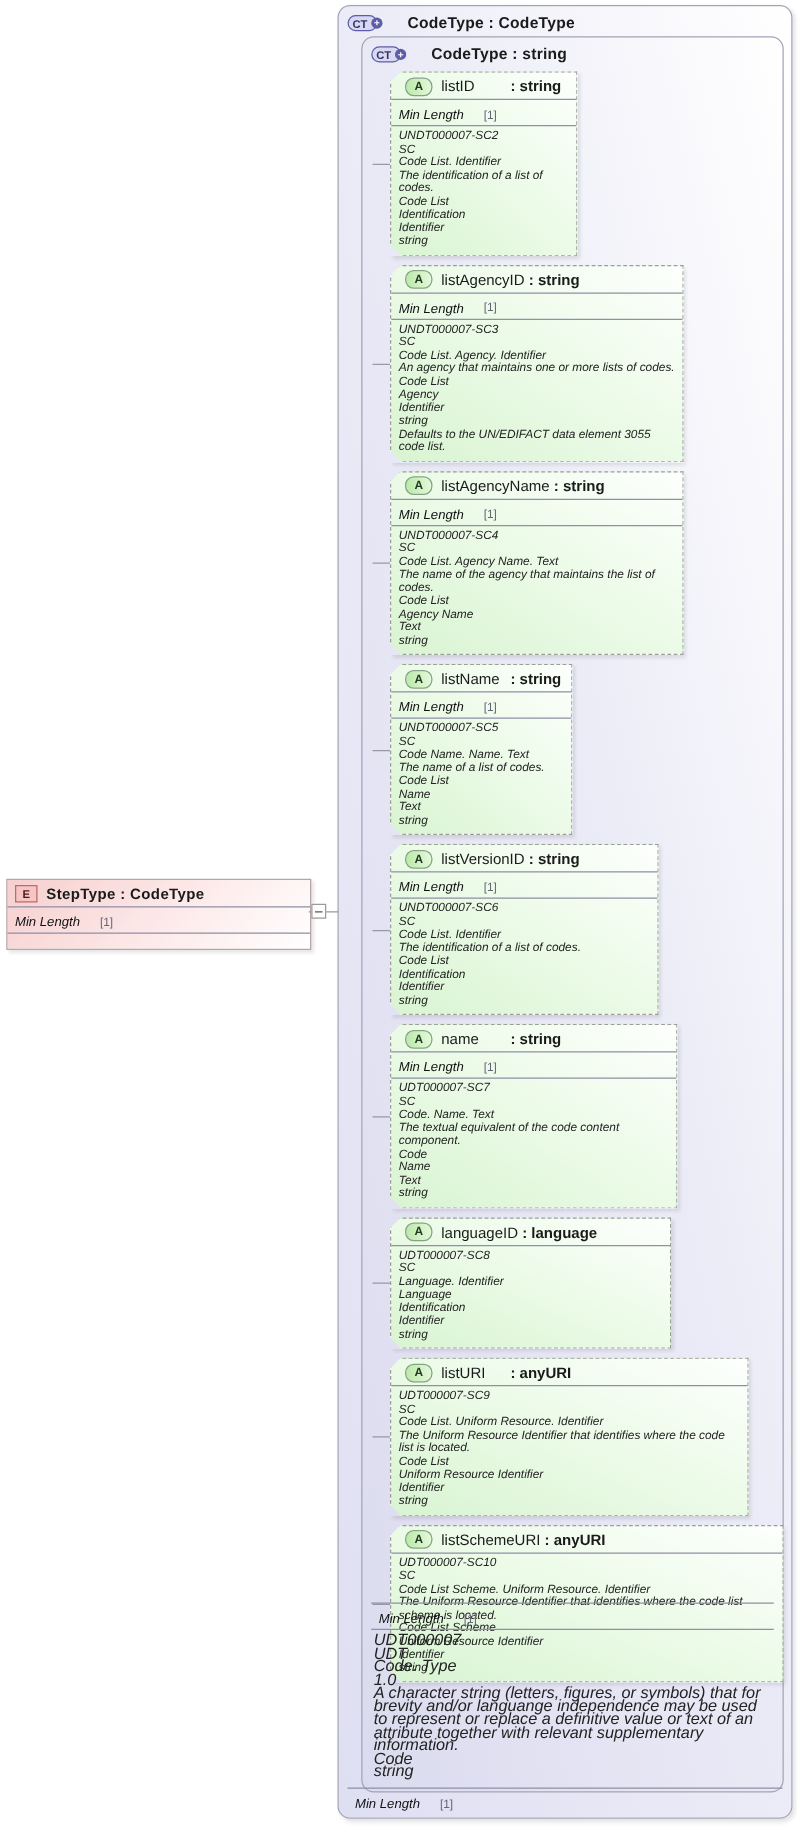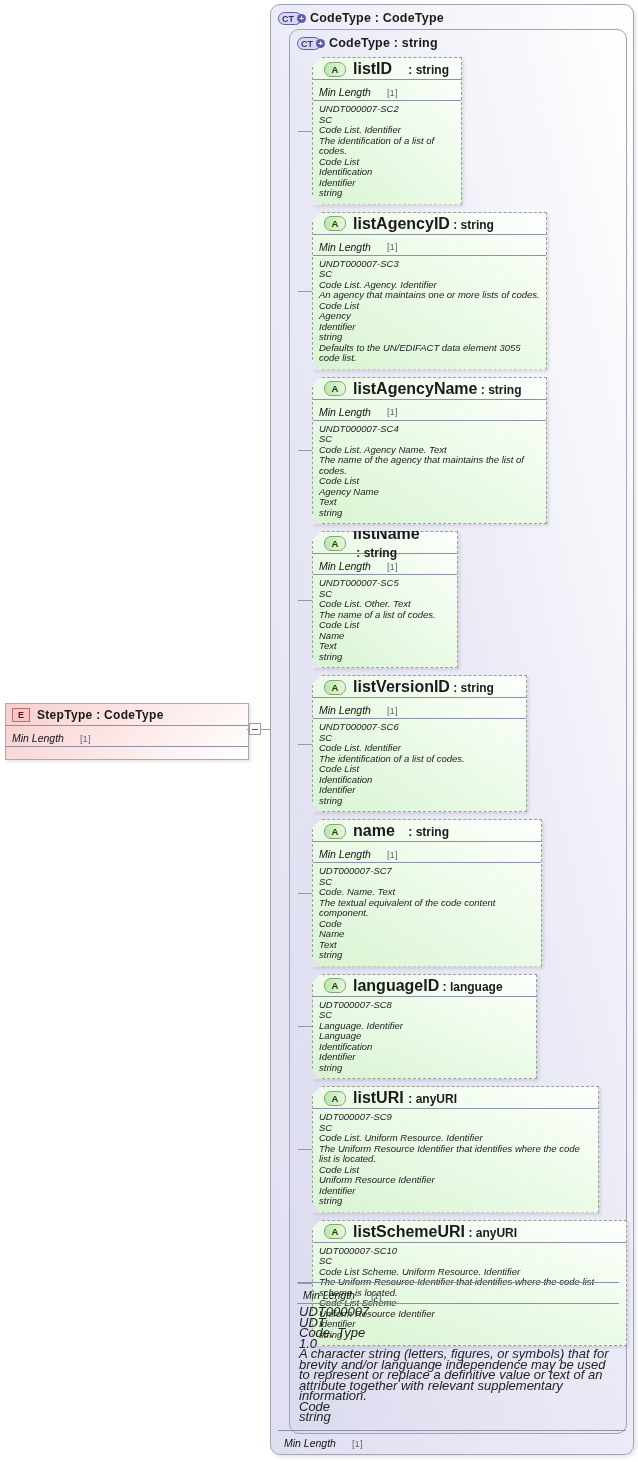--- a/index.html
+++ b/index.html
@@ -40,21 +40,21 @@
   .conn-handle .dash{display:block;width:6px;height:1px;background:#555;}
   .trunk{position:absolute;left:297px;top:120px;width:1px;height:1085px;background:#9898a8;}
   
   .ct-outer{
     position:absolute;left:270px;top:4px;width:364px;height:1451px;
     border:1px solid #a3a3b8;border-radius:10px;
     background:linear-gradient(to top right,#dfdff2 0%,#ededf8 55%,#ffffff 100%);
     box-shadow:2px 2px 4px rgba(0,0,0,0.12);
     box-sizing:border-box;
   }
-  .ct-header{display:flex;align-items:center;gap:8px;padding:6px 0 0 7px;}
+  .ct-header{display:flex;align-items:center;gap:24px;padding:6px 0 0 7px;}
   .ct-title{font-weight:bold;font-size:12.5px;letter-spacing:0.2px;}
   .icon-ct{
     position:relative;width:24px;height:13px;flex:0 0 24px;
     border:1.5px solid #5c5ca8;border-radius:7px;
     background:#d8d8f2;color:#333366;
     font-size:9px;font-weight:bold;line-height:13px;text-align:left;
     padding-left:3px;box-sizing:border-box;
   }
   .ct-plus{
     position:absolute;right:-5px;top:1.5px;width:9px;height:9px;border-radius:50%;
@@ -79,21 +79,21 @@
   .attr-box:nth-of-type(6){width:230px;}
   .attr-box:nth-of-type(7){width:225px;}
   .attr-box:nth-of-type(8){width:287px;}
   .attr-box:nth-of-type(9){width:315px;}
   .attr-inner{
     border:1px dashed #9d9d9d;box-sizing:border-box;
     background:linear-gradient(to top right,#d9f4d2 0%,#edfbe9 55%,#fdfffd 100%);
     clip-path:polygon(9px 0, 100% 0, 100% 100%, 9px 100%, 0 calc(100% - 9px), 0 9px);
   }
   .attr-header{display:flex;align-items:center;gap:7px;padding:4px 6px 3px 11px;height:14px;}
-  .attr-name{font-weight:bold;font-size:16px;display:inline-block;min-width:52px;}
+  .attr-name{font-weight:normal;font-size:12px;display:inline-block;min-width:52px;}
   .attr-type{font-weight:bold;font-size:12px;white-space:pre;}
   .icon-a{
     width:20px;height:13px;flex:0 0 20px;display:block;
     border:1px solid #84a284;border-radius:7px;
     background:linear-gradient(to right,#bce9a9,#e4f8da);
     color:#223a22;font-size:9.5px;font-weight:bold;line-height:13px;text-align:center;
   }
   .attr-facet{margin:0;}
   .attr-doc{font-style:italic;font-size:9.5px;line-height:10.5px;padding:3px 4px 5px 6px;color:#222;}
   .attr-box.no-facet .attr-doc{border-top:1px solid #8f8fa5;}
@@ -214,21 +214,21 @@
         <span class="icon-a">A</span>
         <span><span class="attr-name">listName</span><span class="attr-type"> : string</span></span>
       </div>
       <div class="facet-row attr-facet">
         <span class="facet-name">Min Length</span>
         <span class="facet-card">[1]</span>
       </div>
       <div class="attr-doc">
                 <div class="doc-line">UNDT000007-SC5</div>
                 <div class="doc-line">SC</div>
-                <div class="doc-line">Code List. Other. Text</div>
+                <div class="doc-line">Code Name. Name. Text</div>
                 <div class="doc-line">The name of a list of codes.</div>
                 <div class="doc-line">Code List</div>
                 <div class="doc-line">Name</div>
                 <div class="doc-line">Text</div>
                 <div class="doc-line">string</div>
               </div>
     </div>
   </div>
 
   <div class="attr-box">

